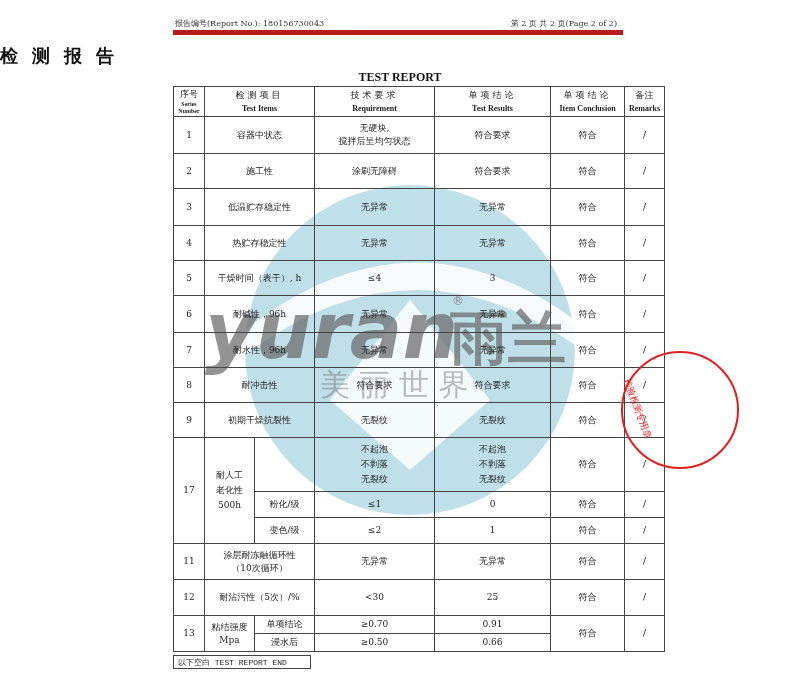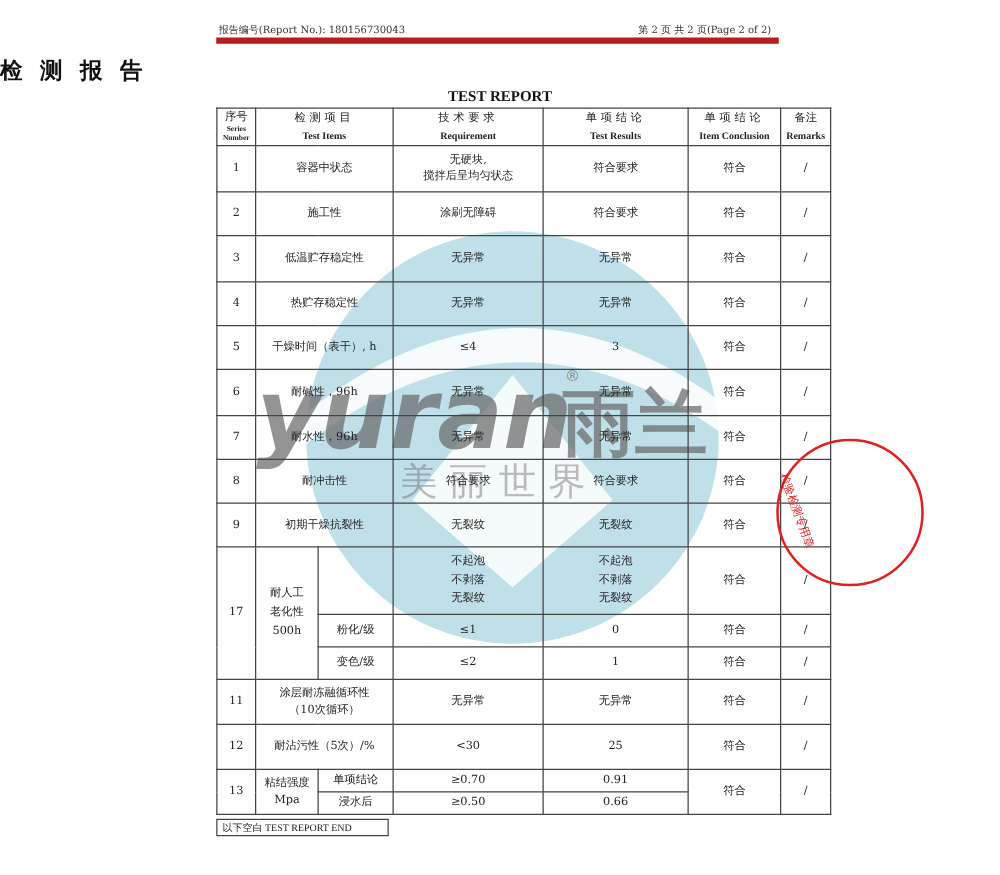--- a/index.html
+++ b/index.html
@@ -35,21 +35,21 @@
   .hdr-en { font-family:"Liberation Serif", serif; font-size:8px; font-weight:bold; }
   .hdr-en-sm { font-family:"Liberation Serif", serif; font-size:6px; font-weight:bold; line-height:7px; display:block; }
   .c-num { width:31px; }
   .c-req { width:120px; }
   .c-res { width:116px; }
   .c-con { width:74px; }
   .c-rem { width:40px; }
   .endbox {
     position:absolute; left:173px; top:655px; width:138px; height:14px; border:1px solid #444;
     font-size:8px; line-height:14px; padding-left:4px; box-sizing:border-box; z-index:2;
-    font-family:Liberation Serif, serif;
+    font-family:Liberation Mono, monospace;
   }
   .ml { display:block; }
 </style>
 </head>
 <body>
 
 <div class="topline">
   <span class="left">
     <span>报告编号(Report No.):</span>
     <span>180156730043</span>

